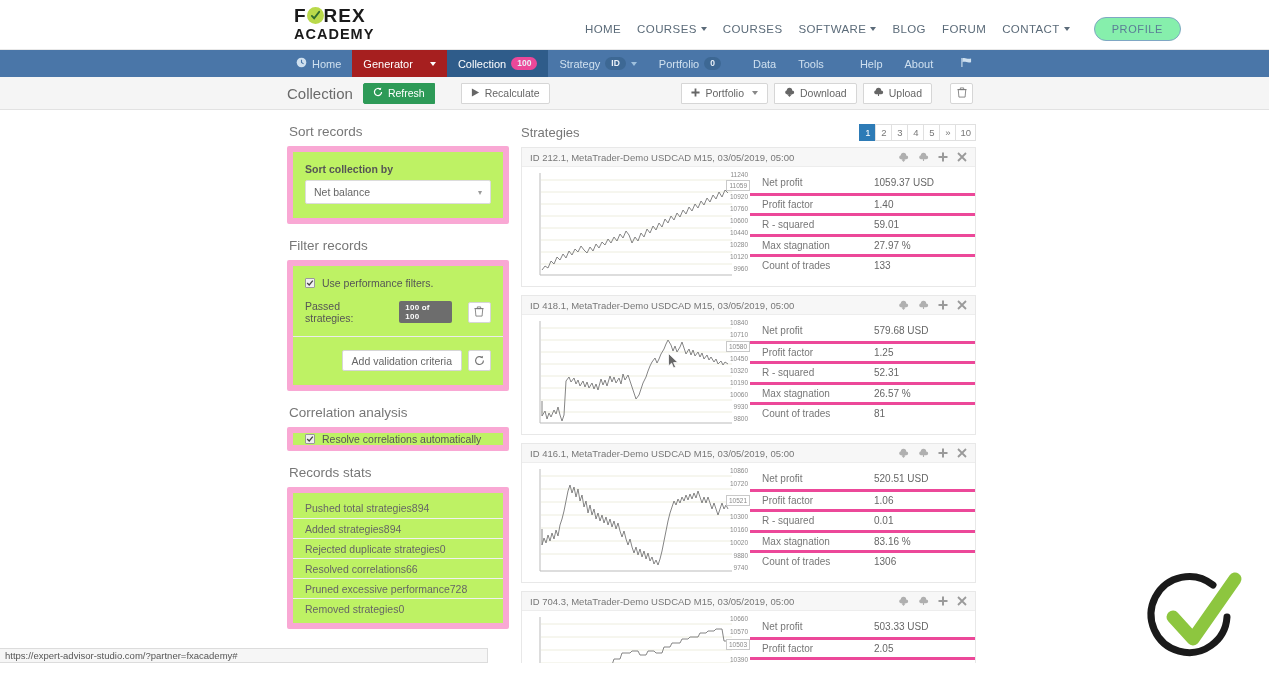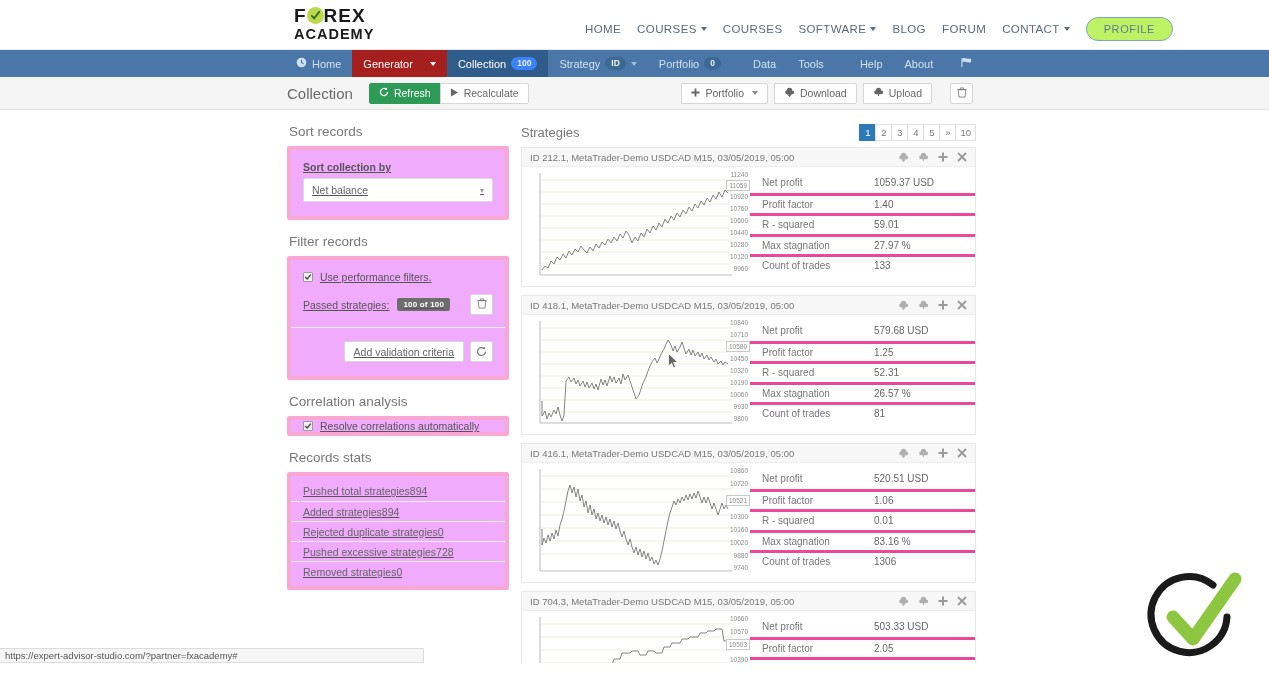--- a/index.html
+++ b/index.html
@@ -32,50 +32,51 @@
 
   .site-nav { position: absolute; left: 585px; top: 17px; display: flex; align-items: center; gap: 16px; }
   .site-nav a {
     font-size: 11.5px; color: #5b6b79; text-decoration: none; letter-spacing: 0.4px;
     display: inline-flex; align-items: center; gap: 4px;
   }
   .caret-dn { width: 0; height: 0; border-left: 3.5px solid transparent; border-right: 3.5px solid transparent;
               border-top: 4px solid #5b6b79; display: inline-block; }
   .profile-btn {
     border: 1px solid #7fa7c4; border-radius: 16px; padding: 5px 17px;
-    font-size: 11px; color: #5b7c96; letter-spacing: 0.6px; background: #bef264;
+    font-size: 11px; color: #5b7c96; letter-spacing: 0.6px; background: #86efac;
+    margin-left: 8px;
   }
 
   
   .app-nav {
     height: 27px; background: #4a76a8; display: flex; align-items: stretch;
     position: relative; font-size: 11px;
   }
   .app-nav-inner { margin-left: 285px; display: flex; align-items: stretch; }
   .an-item {
     display: flex; align-items: center; gap: 5px; padding: 0 11px;
     color: #cfe0ef; white-space: nowrap; cursor: default;
   }
   .an-item.active-red { background: #a61f1f; color: #fff; }
   .an-item.active-dark { background: #2f5c8a; color: #fff; }
   .an-badge {
     background: #3d6894; color: #eaf1f8; border-radius: 9px;
     font-size: 8.5px; padding: 1px 6px; font-weight: bold; line-height: 11px;
   }
-  .an-badge.light { background: #3b82f6; }
+  .an-badge.light { background: #ec4899; }
   .an-item .gear { display: inline-block; }
   .flag-icon { position: absolute; right: 296px; top: 7px; color: #cfe0ef; font-size: 11px; }
 
   
   .toolbar {
     height: 33px; background: #f5f5f5; border-bottom: 1px solid #e2e2e2;
     display: flex; align-items: center; position: relative;
   }
   .tb-title { margin-left: 287px; font-size: 15px; color: #6a6a6a; font-weight: normal; }
-  .tb-btns { margin-left: 16px; display: flex; }
+  .tb-btns { margin-left: 10px; display: flex; gap: 27px; }
   .btn {
     height: 21px; display: inline-flex; align-items: center; gap: 5px;
     padding: 0 9px; font-size: 10.5px; border: 1px solid #d6d6d6;
     background: #fff; color: #666; border-radius: 2px; cursor: pointer;
     white-space: nowrap;
   }
   .btn.green { background: #2d9a57; border-color: #2d9a57; color: #fff; }
   .btn-group { display: flex; }
   .btn-group .btn { border-radius: 0; margin-left: -1px; }
   .btn-group .btn:first-child { border-radius: 2px 0 0 2px; margin-left: 0; }
@@ -84,21 +85,21 @@
   .btn-sq { width: 23px; height: 21px; display: inline-flex; align-items: center; justify-content: center;
             border: 1px solid #d6d6d6; background: #fff; border-radius: 2px; cursor: pointer; color: #777; }
 
   
   .content { position: relative; background: #fff; height: 553px; }
   .col-left { position: absolute; left: 287px; top: 0; width: 222px; }
   .col-right { position: absolute; left: 521px; top: 0; width: 455px; }
 
   .sec-title { font-size: 13.5px; color: #777; margin: 14px 0 7px 2px; font-weight: normal; }
   .card {
-    border: 4px solid #f9a8d4; background: #f0abfc; border-radius: 2px; text-decoration: underline;
+    border: 6px solid #f9a8d4; background: #bef264; border-radius: 2px;
   }
   .card-pad { padding: 11px 12px 14px 12px; }
   .field-label { font-size: 10.5px; color: #555; font-weight: bold; margin-bottom: 5px; }
   .select {
     height: 24px; border: 1px solid #dcdcdc; border-radius: 2px; background: #fff;
     display: flex; align-items: center; padding: 0 8px; font-size: 10.5px; color: #666;
     justify-content: space-between; cursor: pointer;
   }
   .select .car { font-size: 8px; color: #999; }
 
@@ -161,21 +162,21 @@
   }
   .mrow + .mrow { border-top: 3px solid #ec4899; }
   .mrow .mk { width: 112px; color: #777; }
   .mrow .mv { color: #666; }
 
   
   .cursor { position: absolute; left: 668px; top: 243px; width: 12px; height: 17px; pointer-events: none; }
 
   
   .statusbar {
-    position: absolute; left: 0; bottom: 10px; width: 424px; height: 15px;
+    position: absolute; left: 0; bottom: 10px; width: 488px; height: 15px;
     background: #f6f6f6; border: 1px solid #dcdcdc; border-left: none;
     display: flex; align-items: center; padding: 0 5px;
     font-size: 9.5px; color: #555;
   }
   .bottom-strip { position: absolute; left: 0; bottom: 0; width: 1269px; height: 10px; background: #fff; }
 
   
   .watermark { position: absolute; right: 24px; bottom: 8px; width: 110px; height: 100px; }
 </style>
 </head>
@@ -409,21 +410,25 @@
         </div>
         <div class="srow">
           <span>Added strategies</span>
           <span class="val">894</span>
         </div>
         <div class="srow">
           <span>Rejected duplicate strategies</span>
           <span class="val">0</span>
         </div>
         <div class="srow">
-          <span>Pushed excessive strategies</span>
+          <span>Resolved correlations</span>
+          <span class="val">66</span>
+        </div>
+        <div class="srow">
+          <span>Pruned excessive performance</span>
           <span class="val">728</span>
         </div>
         <div class="srow">
           <span>Removed strategies</span>
           <span class="val">0</span>
         </div>
       </div>
     </div>
 
     <div class="col-right">

